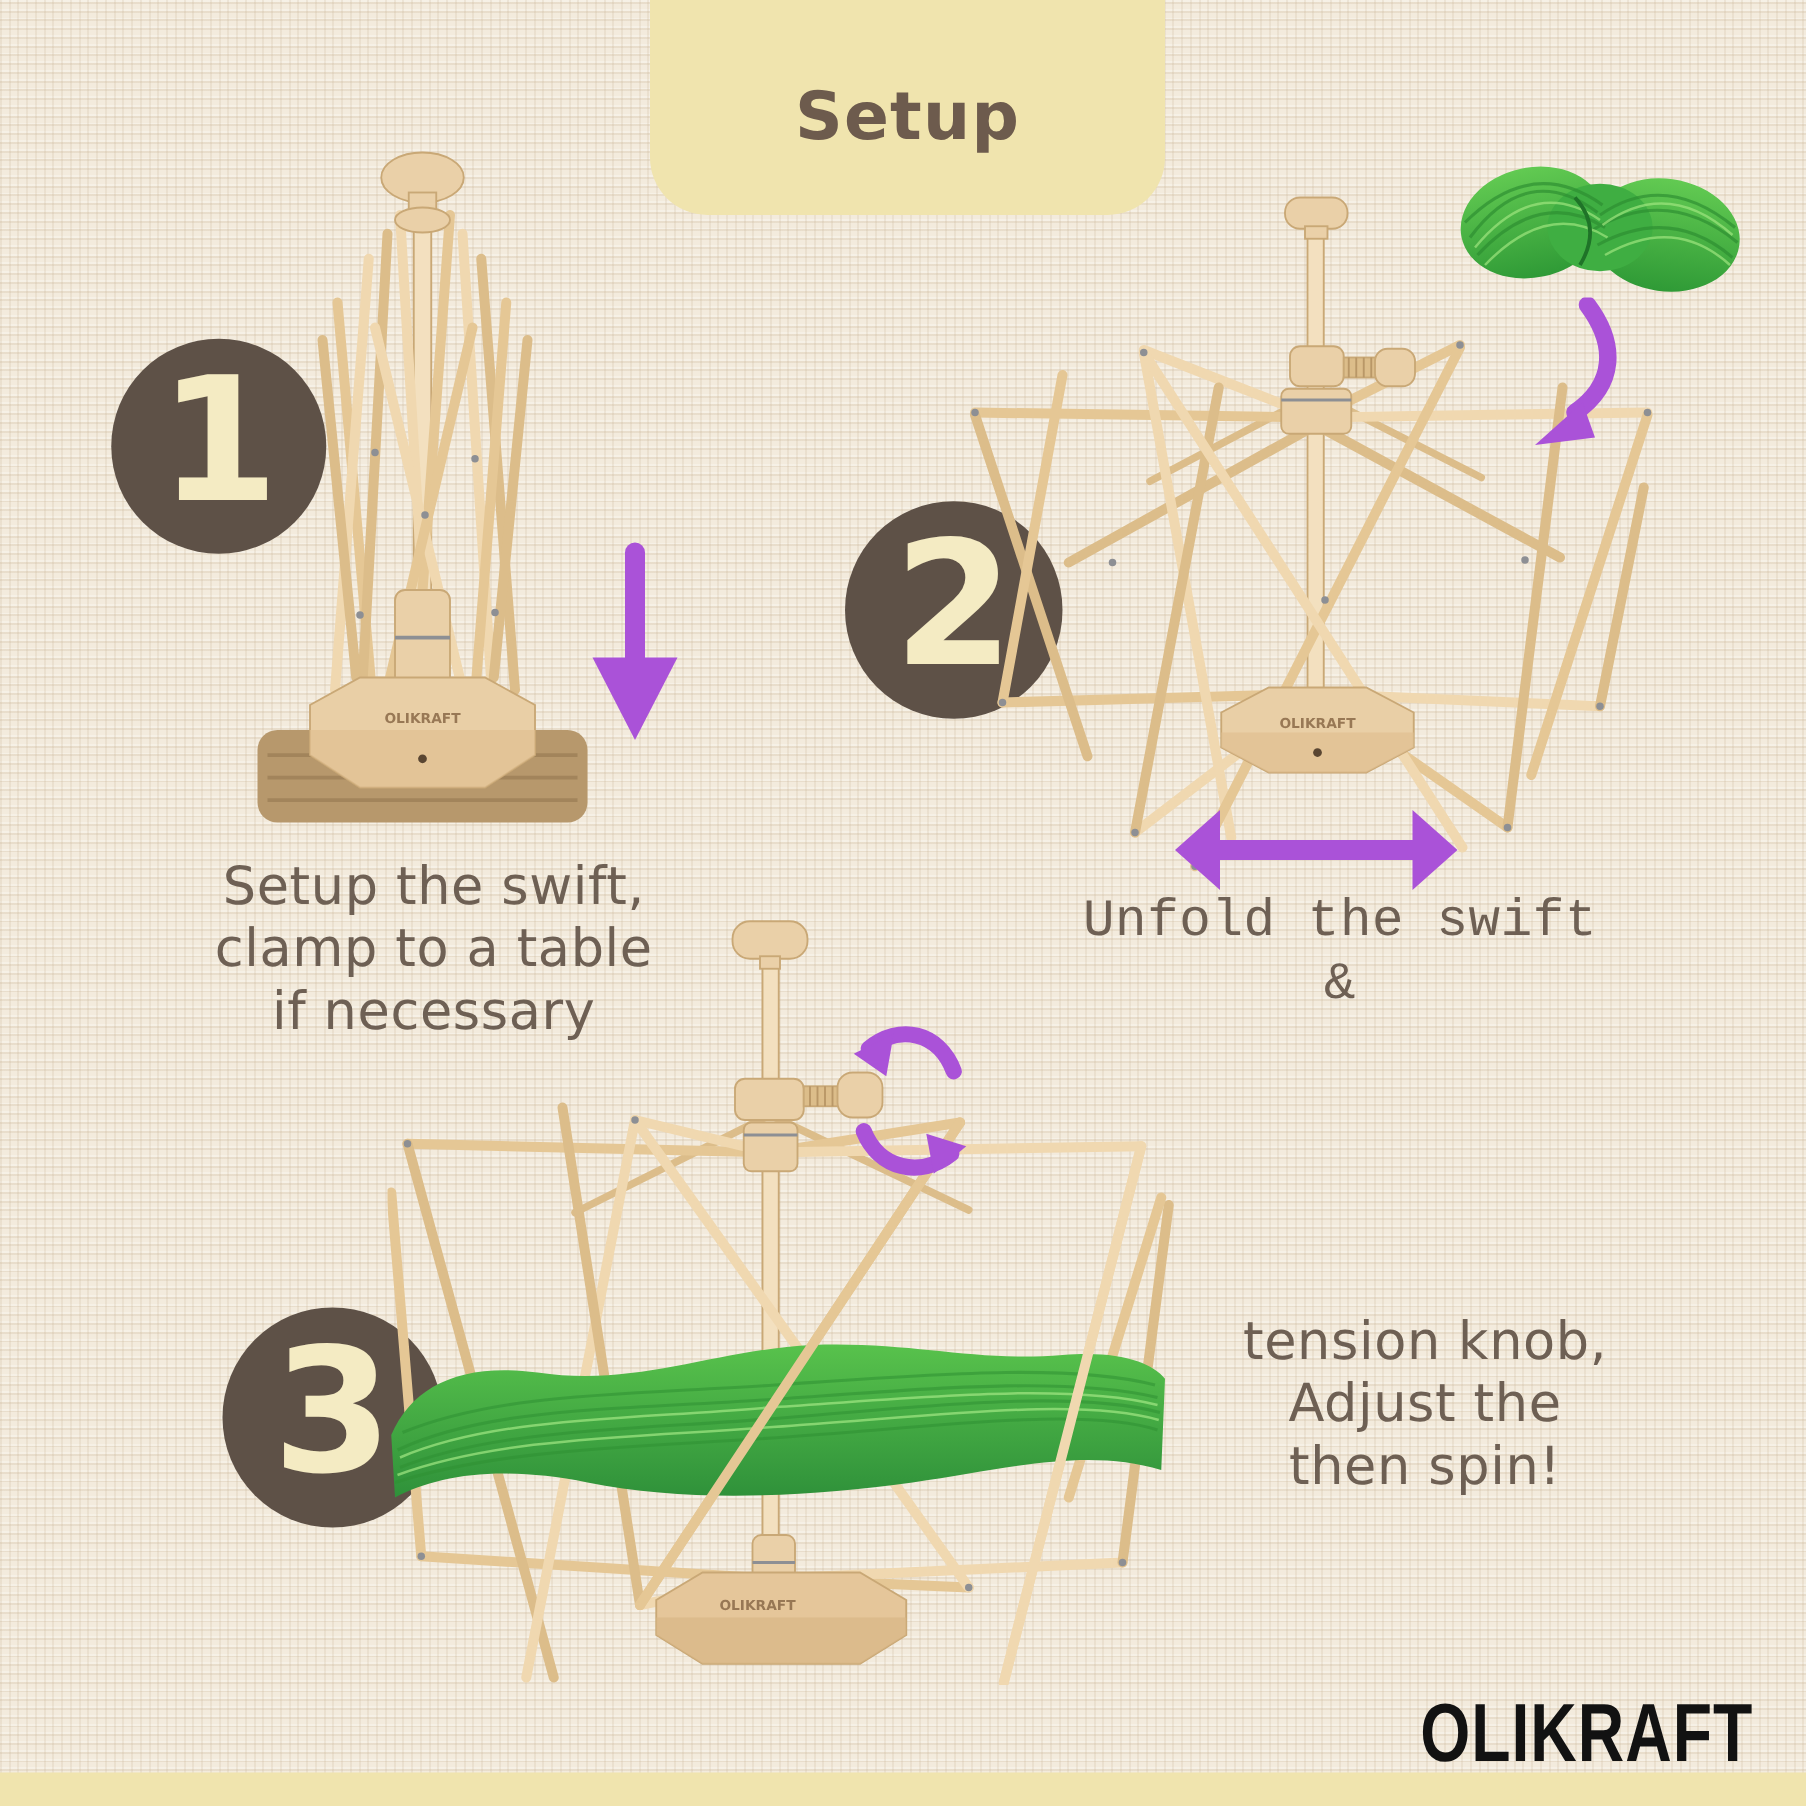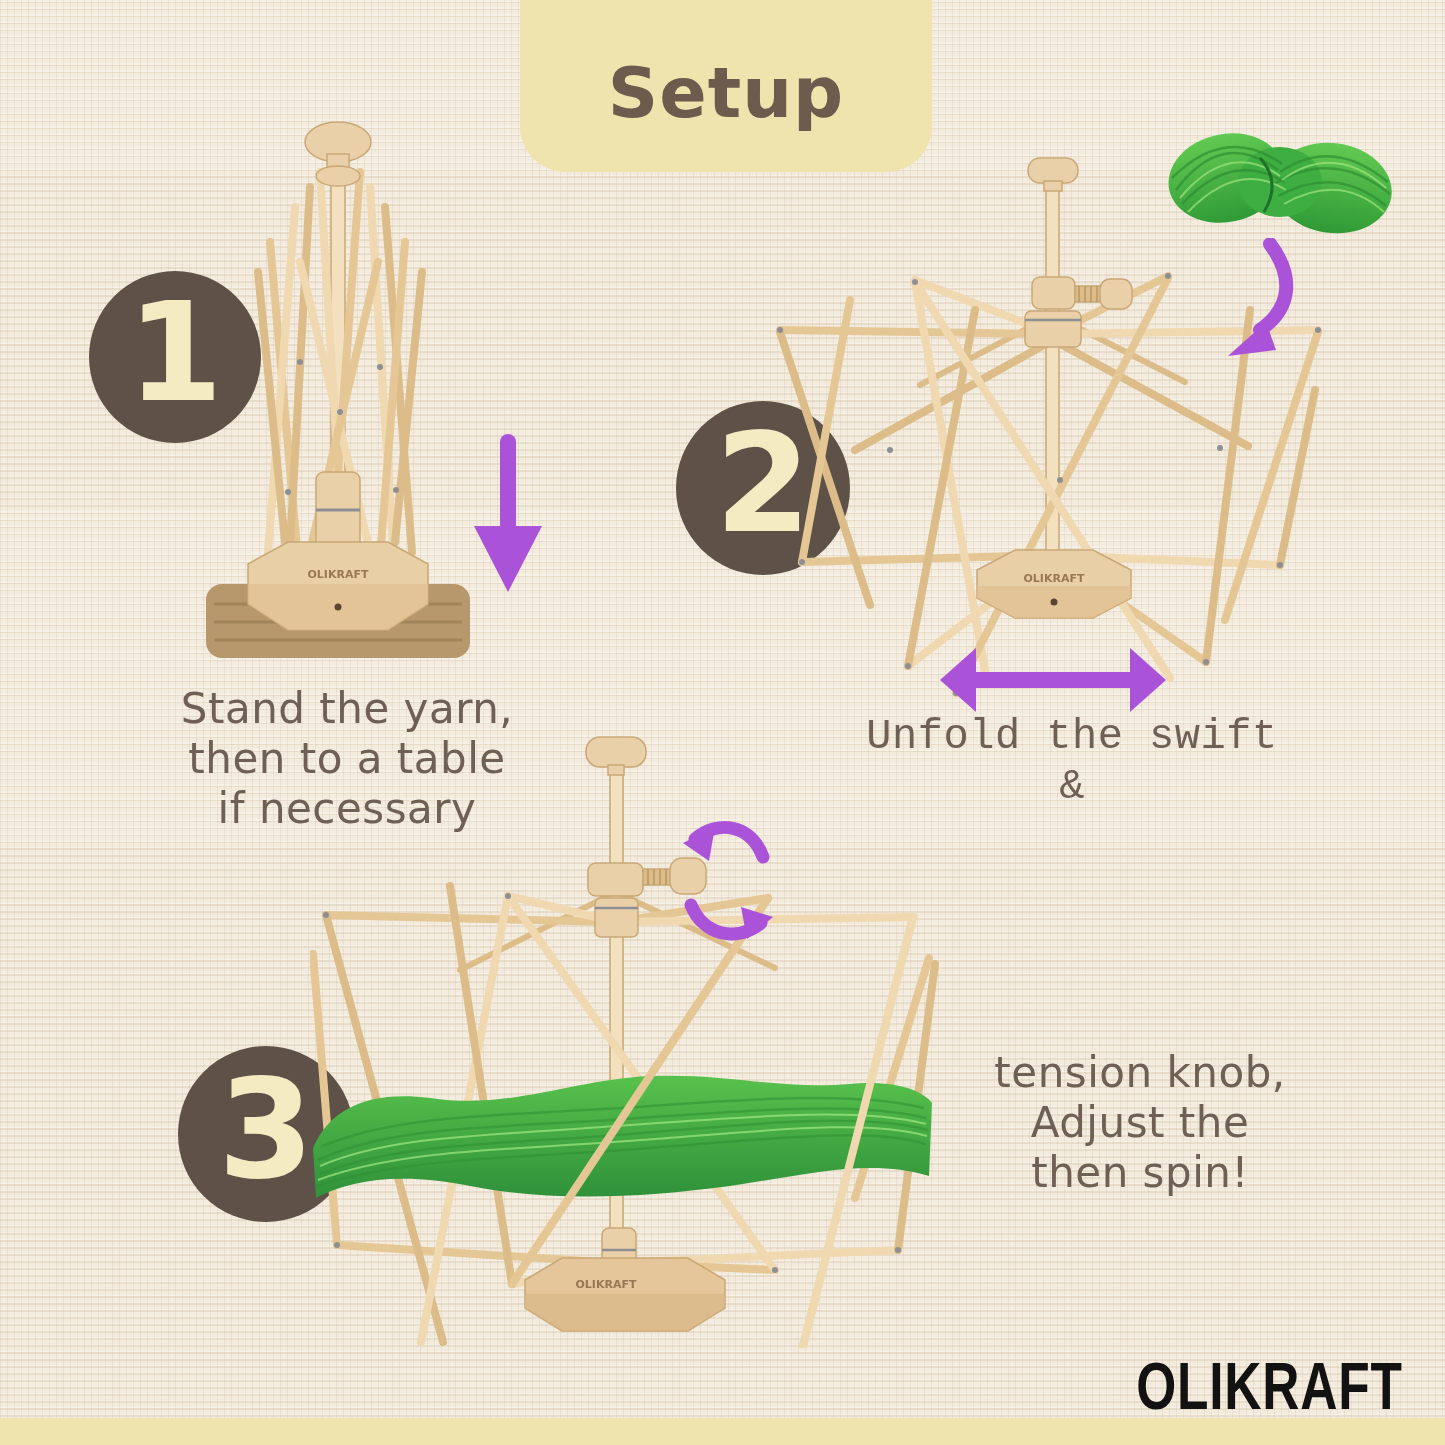--- a/index.html
+++ b/index.html
@@ -12,21 +12,21 @@
     font-family:"DejaVu Sans", sans-serif;
   }
   .abs{position:absolute;}
   
   .banner{
     left:520px; top:0; width:412px; height:172px;
     background:#f0e4ae; border-radius:0 0 46px 46px;
     display:flex; align-items:center; justify-content:center;
   }
   .banner .title{
-    font-size:70px; font-weight:800; color:#6d5b4d; letter-spacing:1px;
+    font-size:53px; font-weight:800; color:#6d5b4d; letter-spacing:1px;
     padding-top:14px;
   }
   
   .bottom-strip{left:0; top:1418px; width:1445px; height:27px; background:#f0e4ae;}
   
   .step-circle{
     border-radius:50%; background:#5e5147;
     display:flex; align-items:center; justify-content:center;
   }
   .step-circle .num{
@@ -112,22 +112,22 @@
     <rect x="127" y="42" width="22" height="20" class="wood-f wood-e"></rect>
     <ellipse cx="138" cy="64" rx="22" ry="10" class="wood-f wood-e"></ellipse>
   </svg>
 
   <svg class="abs" style="left:466px;top:428px" width="84" height="170" viewBox="0 0 84 170">
     <rect x="34" y="6" width="16" height="100" rx="8" class="purple"></rect>
     <polygon points="8,98 76,98 42,164" class="purple"></polygon>
   </svg>
 
   <div class="abs caption cap1">
-    <div>Stand the yarn,</div>
-    <div>then to a table</div>
+    <div>Setup the swift,</div>
+    <div>clamp to a table</div>
     <div>if necessary</div>
   </div>
 
   <div class="abs step-circle c2">
     <div class="num">2</div>
   </div>
 
   <svg class="abs" style="left:770px;top:150px" width="560" height="580" viewBox="0 0 560 580">
 
     <rect x="276" y="30" width="13" height="380" fill="#f3e0bf" class="wood-e"></rect>

